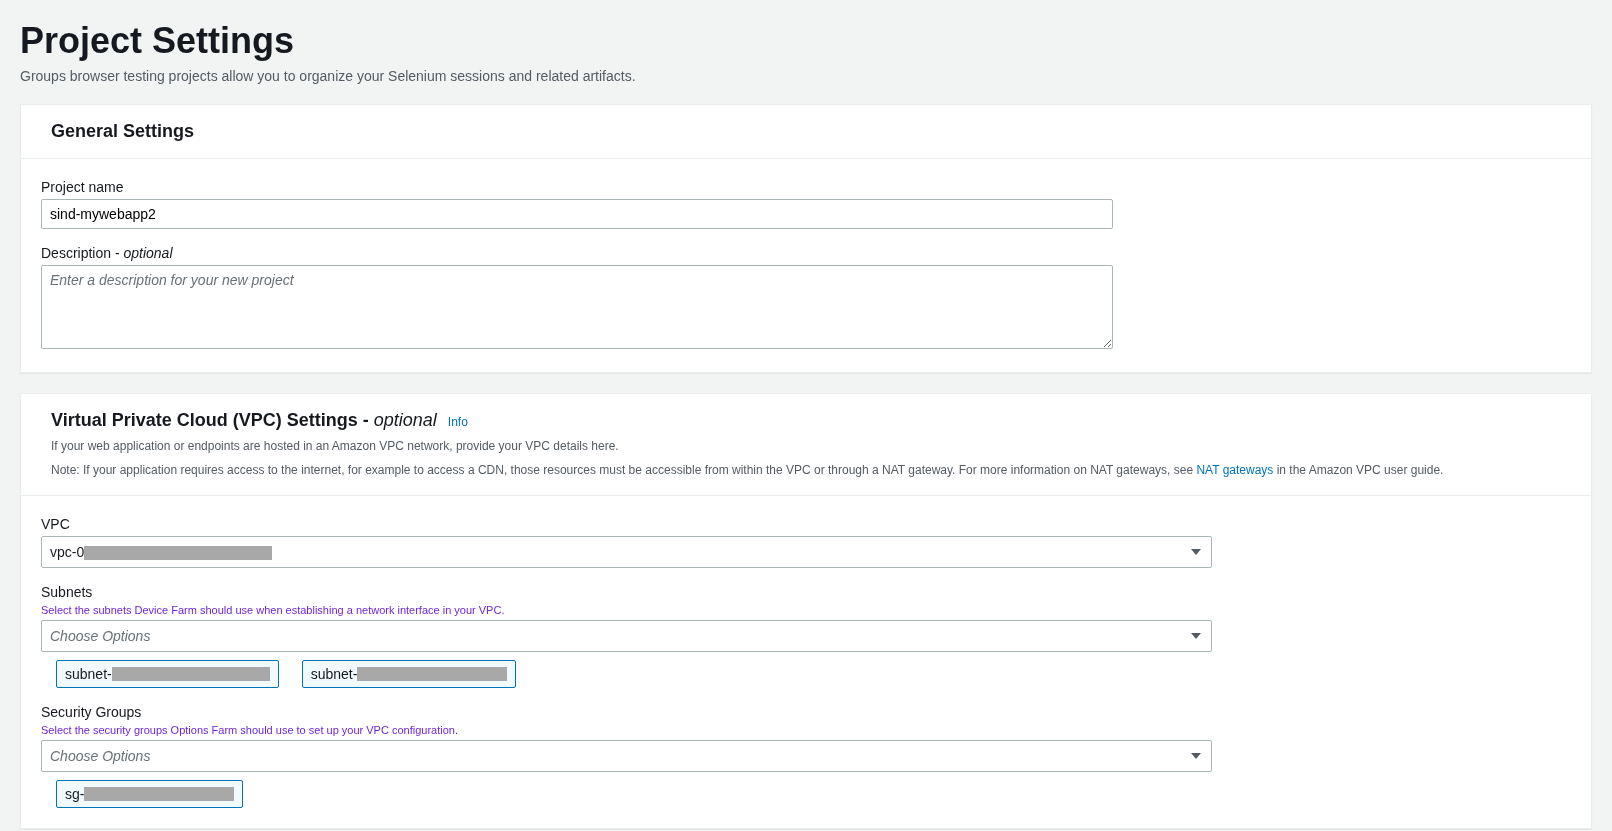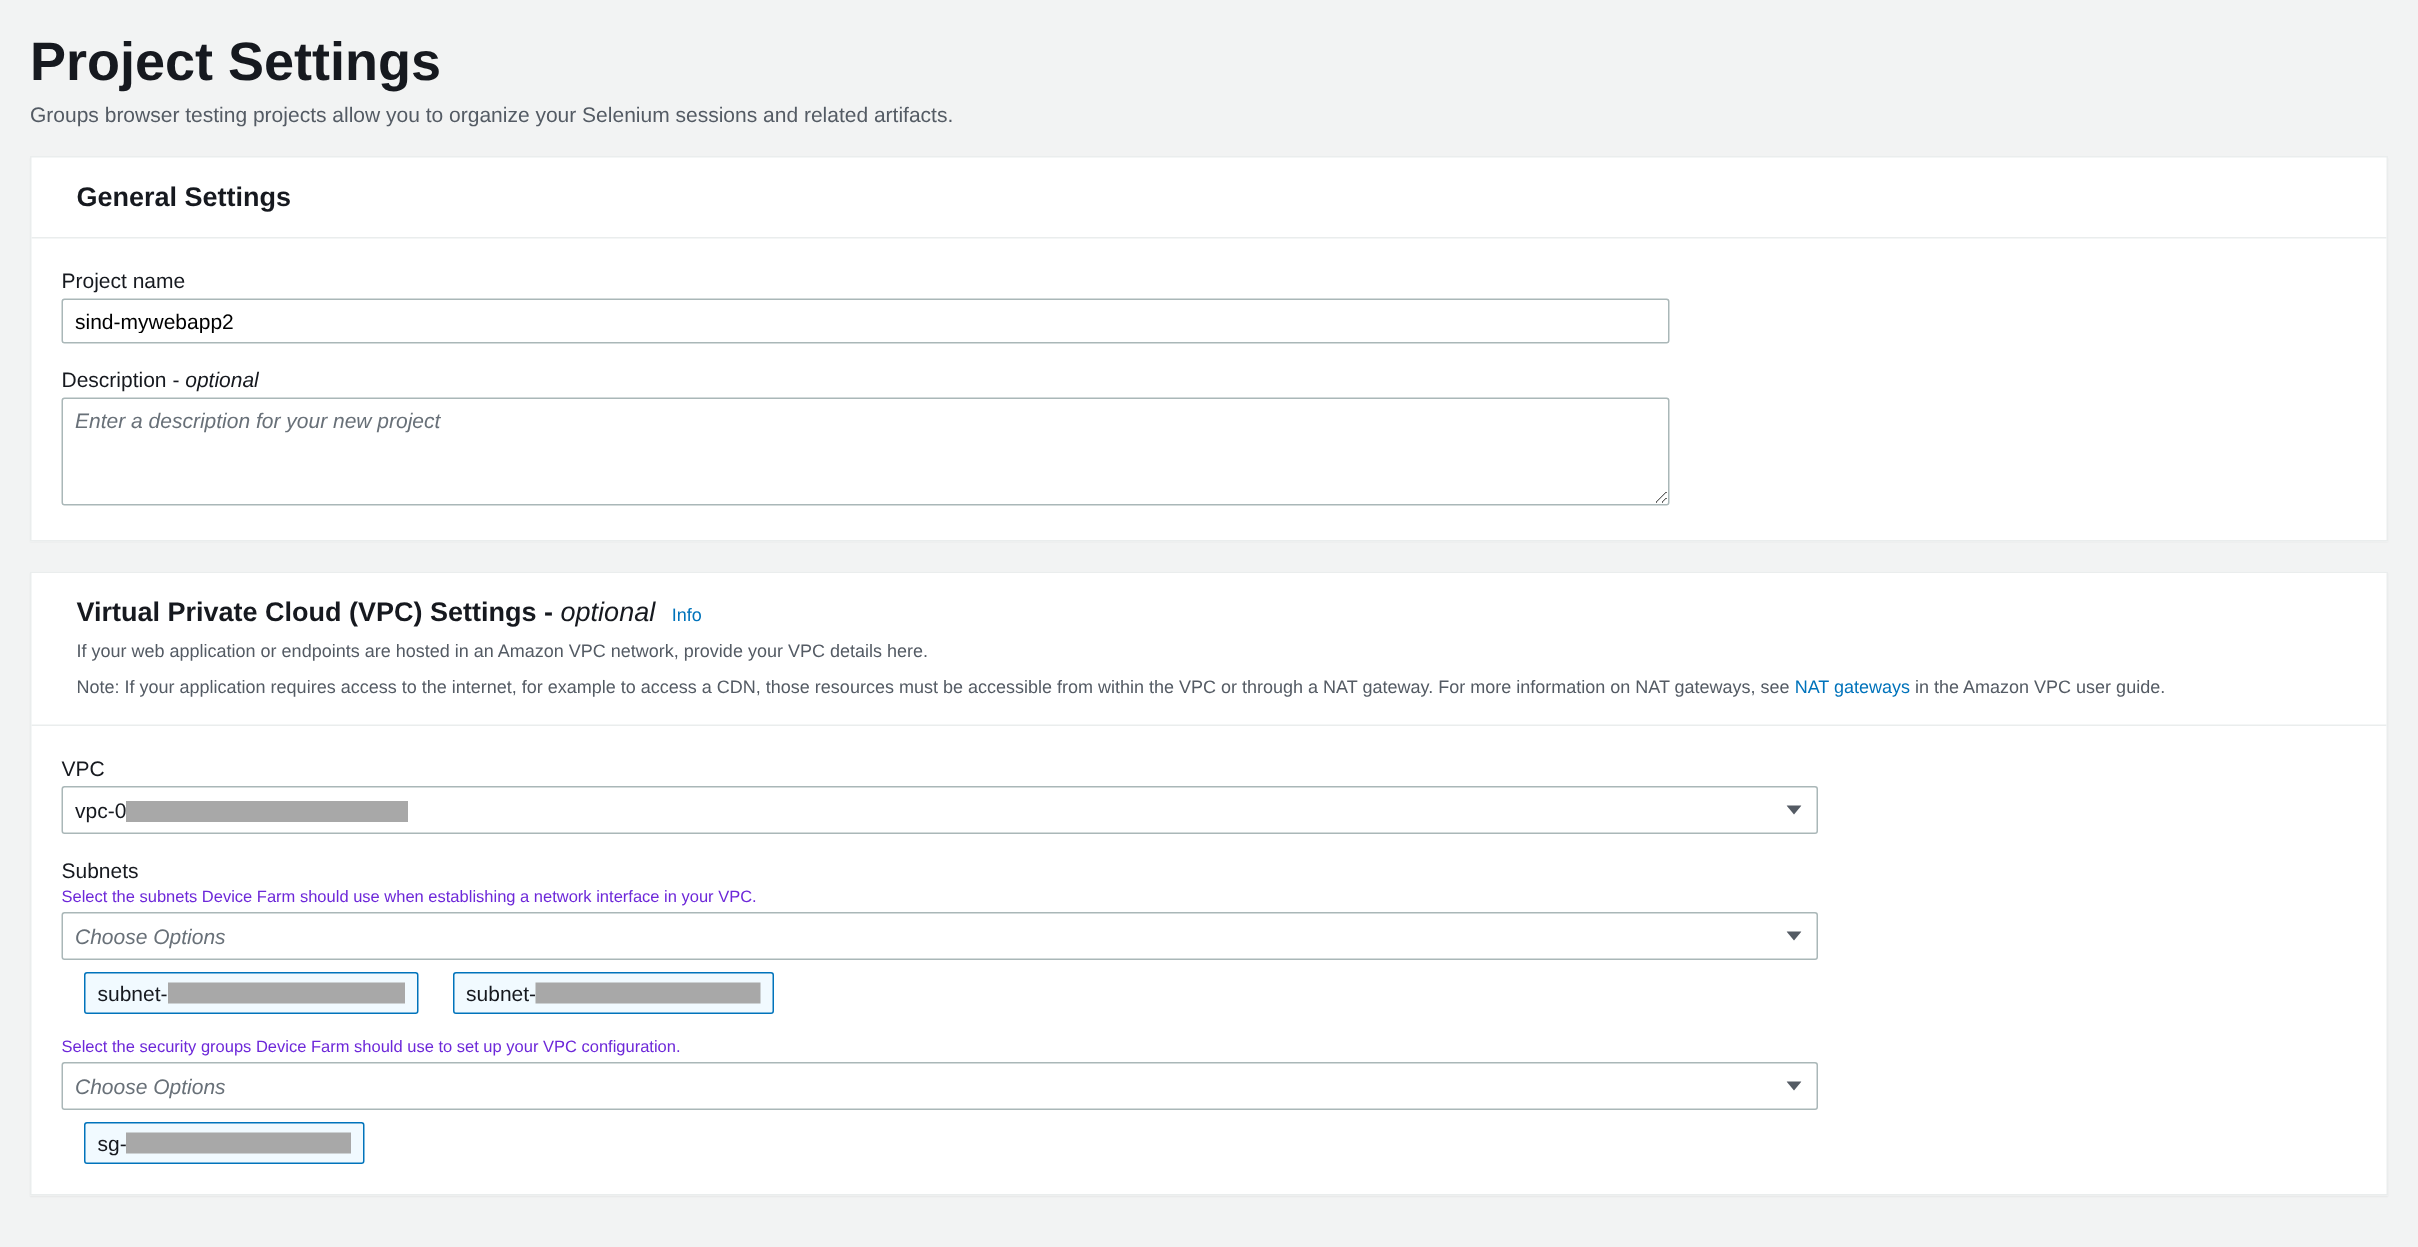--- a/index.html
+++ b/index.html
@@ -88,21 +88,21 @@
     width: 1072px;
     max-width: 100%;
     padding: 6px 8px;
     border: 1px solid #aab7b8;
     border-radius: 2px;
     font-size: 14px;
     font-family: inherit;
     background: #fff;
   }
   .textarea-input {
-    height: 72px;
+    height: 84px;
     resize: vertical;
   }
   .textarea-input::placeholder {
     font-style: italic;
     color: #687078;
   }
   .select-wrap {
     position: relative;
     width: 1171px;
     max-width: 100%;
@@ -234,21 +234,22 @@
             <span class="redact" style="width:158px;"></span>
         </div>
         <div class="chip">
           <span>subnet-</span>
             <span class="redact" style="width:150px;"></span>
         </div>
       </div>
     </div>
 
     <div class="form-group">
-      <div class="form-hint">Select the security groups Device Farm should use to set up your VPC configuration.</div>
+      <label class="form-label">Security Groups</label>
+      <div class="form-hint">Select the security groups Options Farm should use to set up your VPC configuration.</div>
       <div class="select-wrap">
         <span class="value-text placeholder">Choose Options</span>
         <span class="caret">
           <svg viewBox="0 0 10 10">
               <polygon points="0,2 10,2 5,8"></polygon>
             </svg>
         </span>
       </div>
       <div class="chips">
         <div class="chip">

